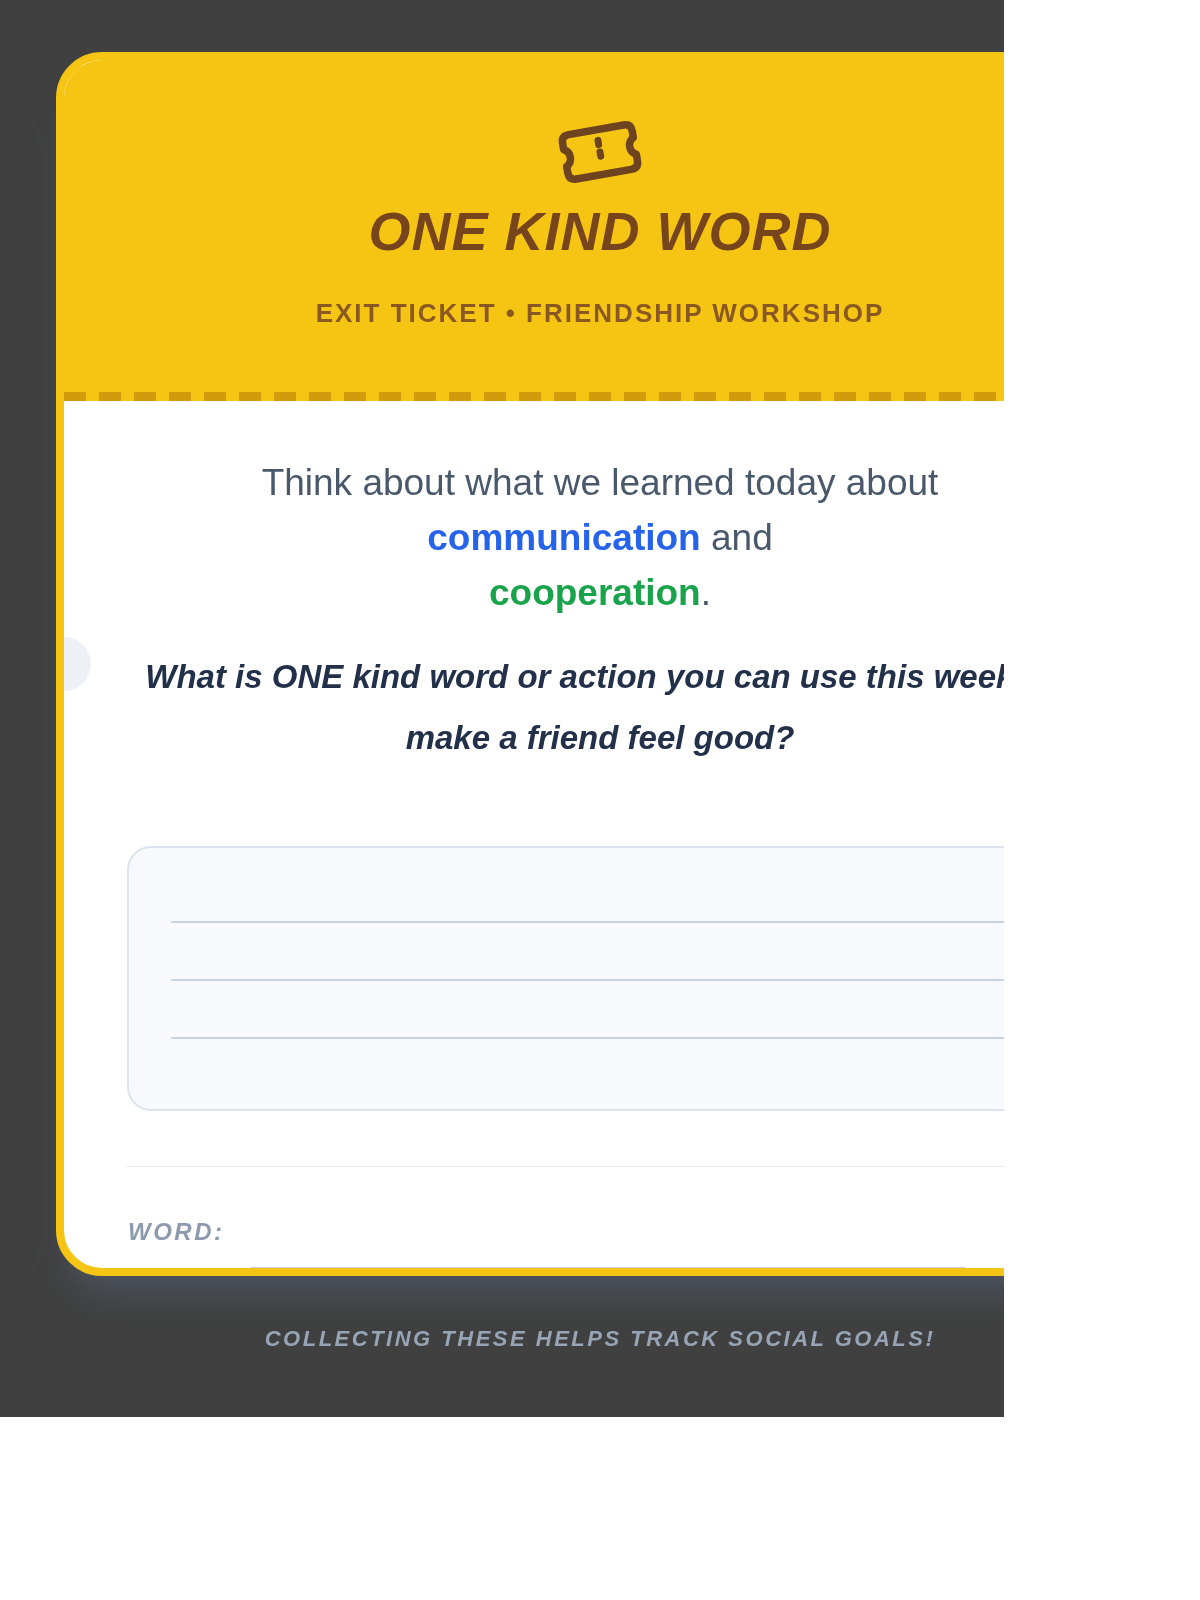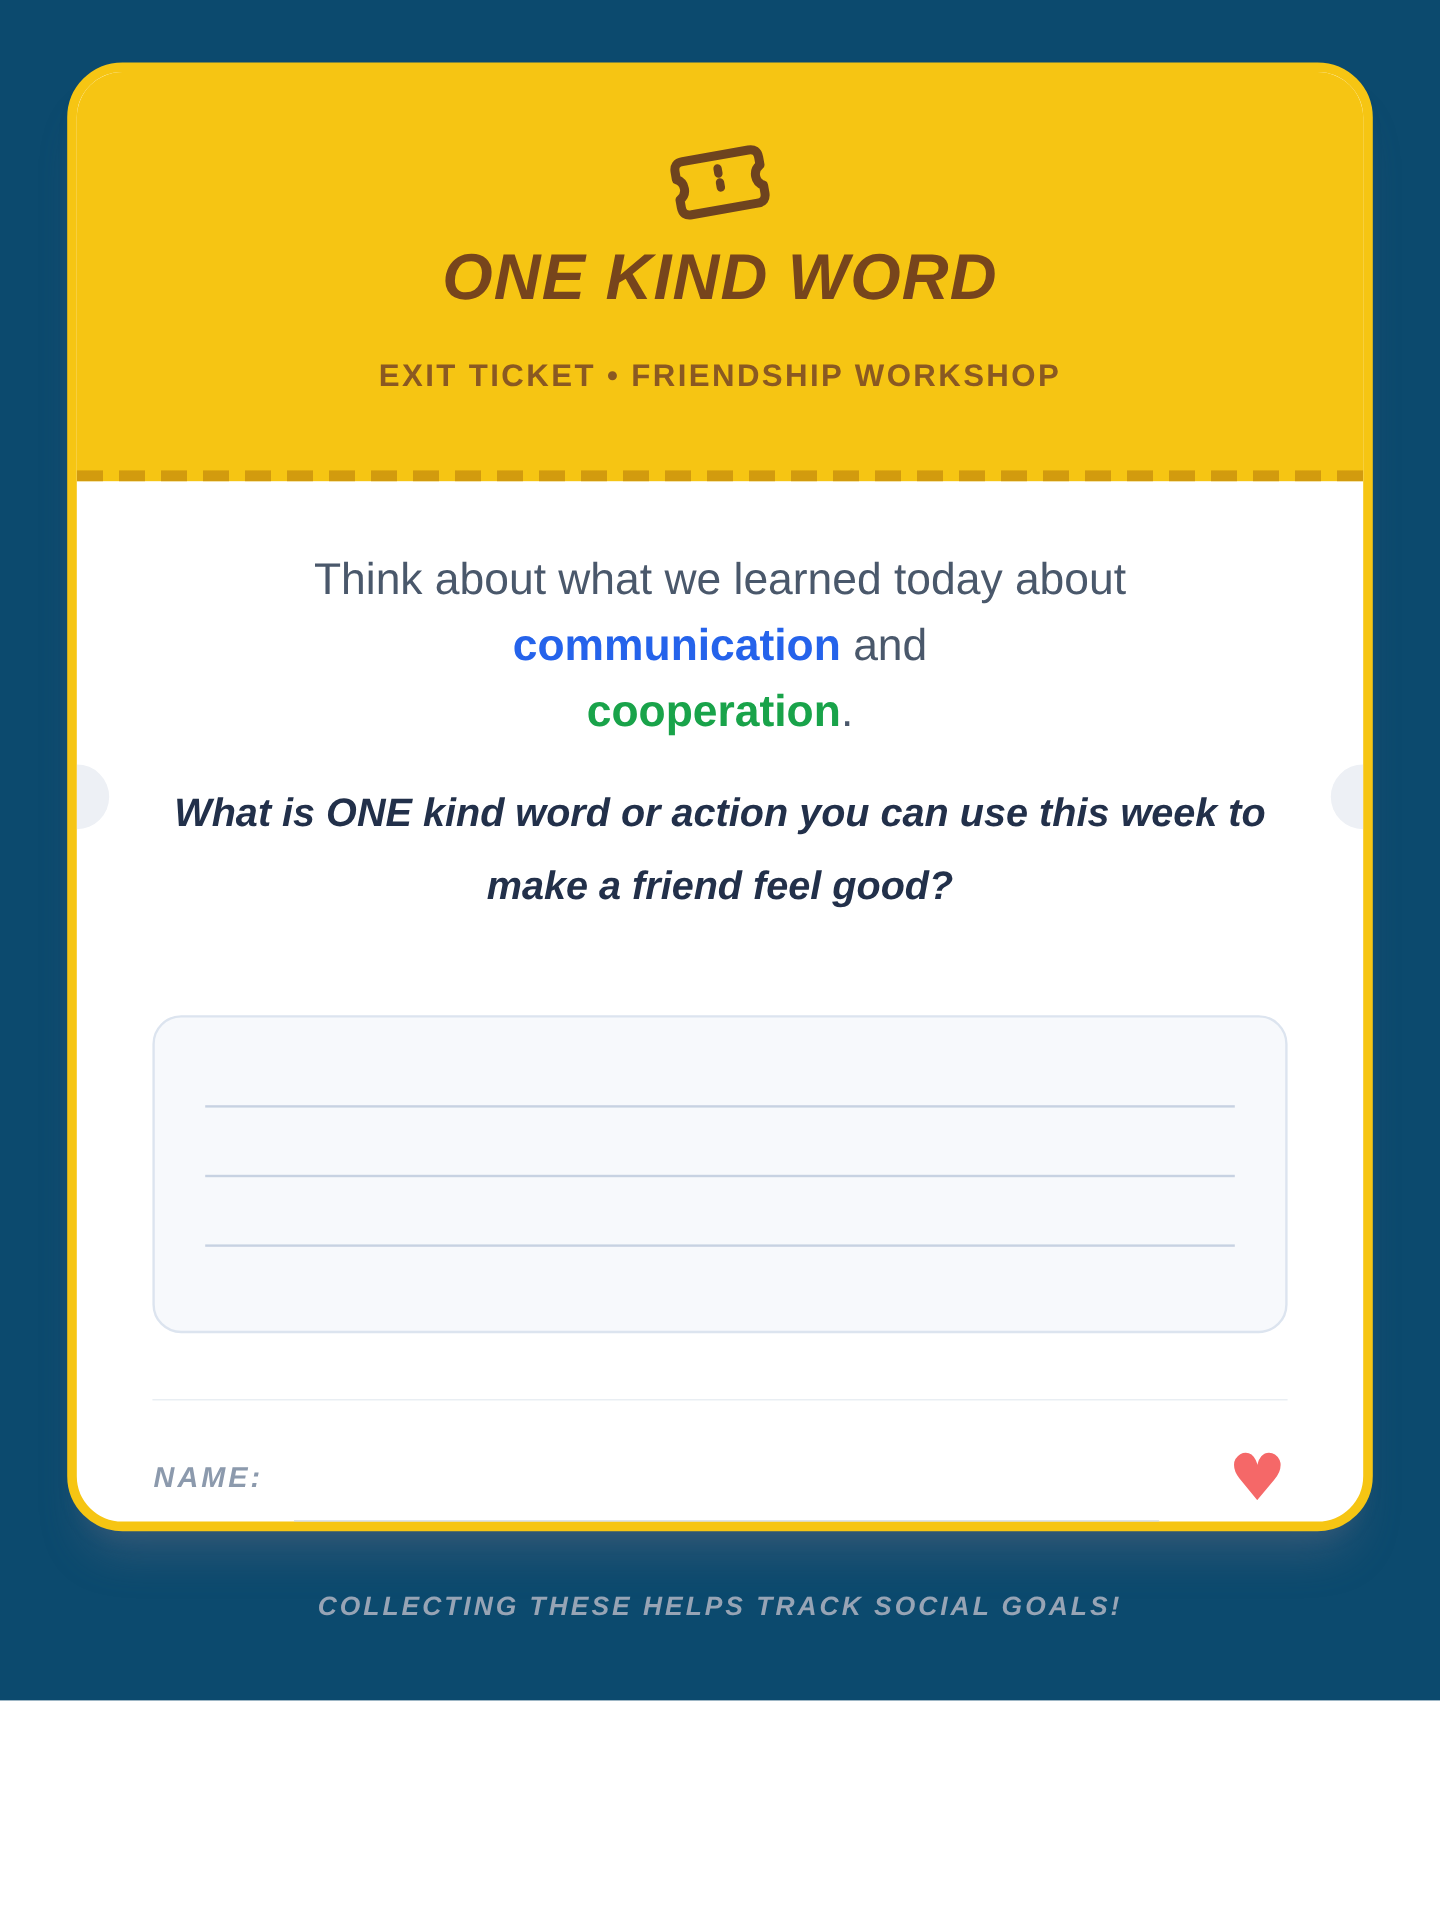--- a/index.html
+++ b/index.html
@@ -5,22 +5,22 @@
   html,body { margin:0; padding:0; }
   body {
     width:1200px; height:1600px;
     background:#ffffff;
     font-family:"Liberation Sans", sans-serif;
     position:relative;
     -webkit-font-smoothing:antialiased;
   }
   .page-top {
     position:absolute; left:0; top:0;
-    width:1200px; height:1417px;
-    background:#0c4a6e;
+    width:1004px; height:1417px;
+    background:#404040;
     overflow:hidden;
   }
 
   
   .card {
     position:absolute; left:56px; top:52px;
     width:1088px; height:1224px;
     box-sizing:border-box;
     background:#ffffff;
     border:8px solid #F6C513;
@@ -173,21 +173,21 @@
       <div class="answer-lines">
           <div class="answer-line"></div>
           <div class="answer-line"></div>
           <div class="answer-line"></div>
         </div>
     </div>
 
     <div class="divider"></div>
 
     <div class="name-row">
-      <span class="name-label">NAME:</span>
+      <span class="name-label">WORD:</span>
       <div class="name-line"></div>
       <span class="heart">♥</span>
     </div>
 
   </div>
 
   <div class="footer-note">COLLECTING THESE HELPS TRACK SOCIAL GOALS!</div>
 
 </div>
 

